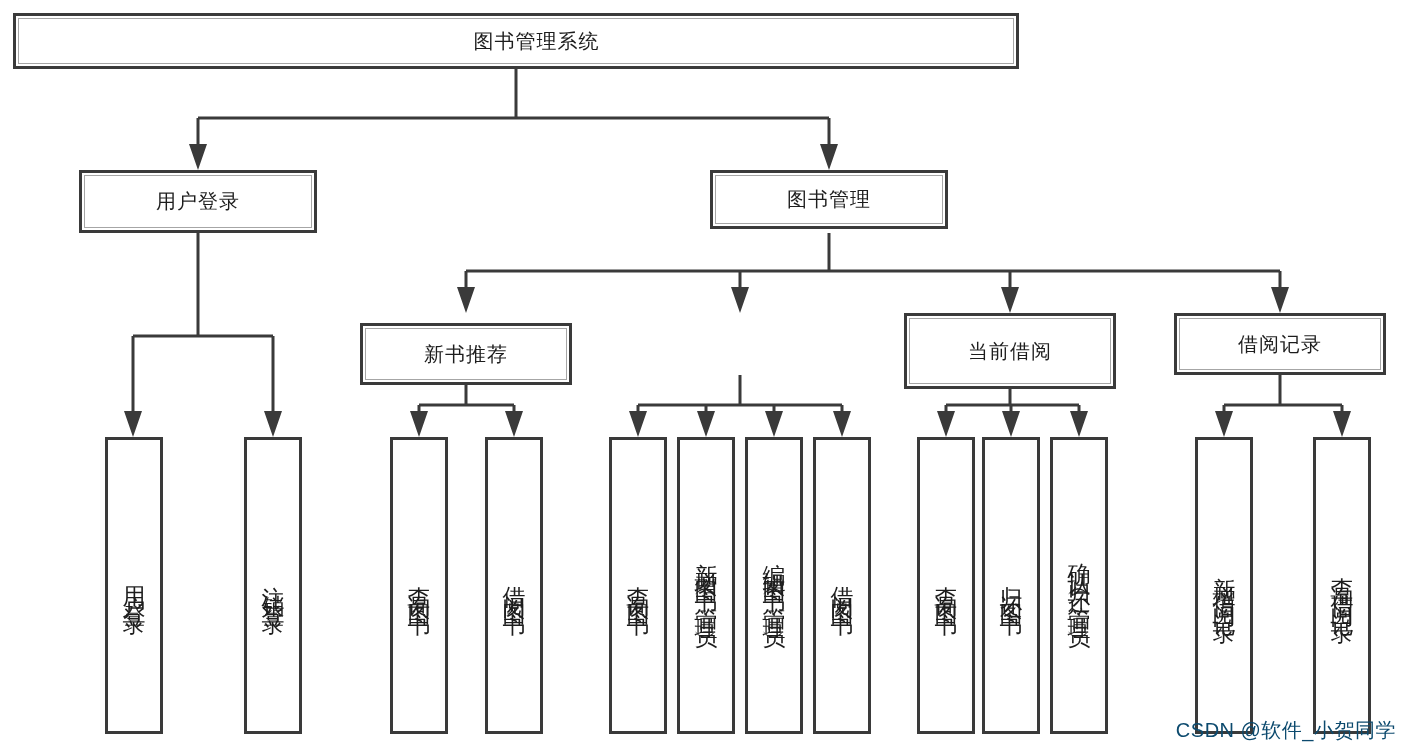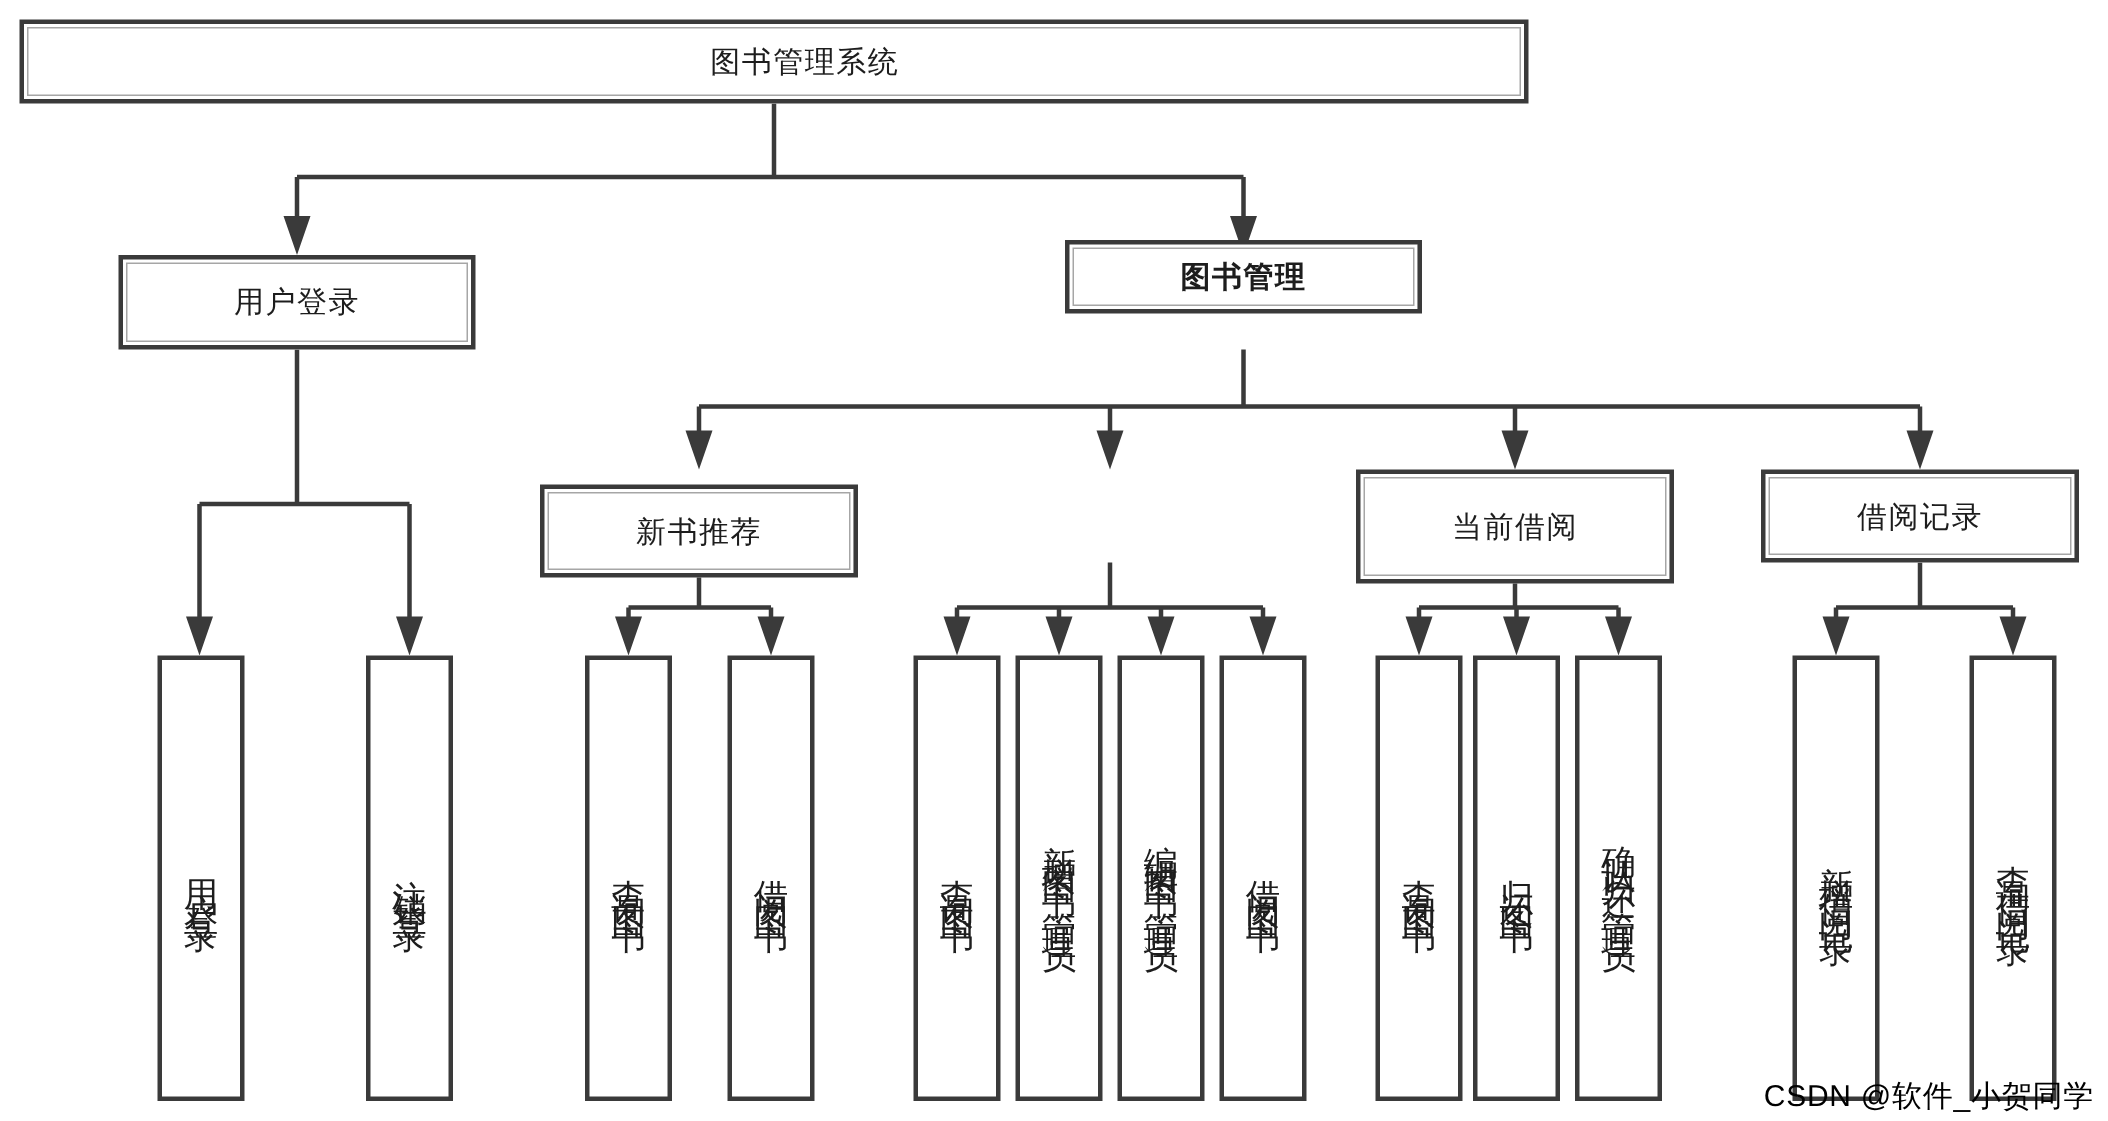--- a/index.html
+++ b/index.html
@@ -34,21 +34,21 @@
     text-orientation:mixed;
     font-size:23px;
     line-height:1;
     letter-spacing:9px;
     color:#1d1d1d;
   }
   #watermark{
     position:absolute;
     right:9px;bottom:3px;
     font-size:20px;
-    color:#000000;
+    color:#0c4a6e;
     letter-spacing:0.5px;
     z-index:5;
     white-space:nowrap;
   }
 </style>
 </head>
 <body>
 
 <div id="stage">
 
@@ -65,21 +65,21 @@
          M457,287 L475,287 L466,313 Z M731,287 L749,287 L740,313 Z M1001,287 L1019,287 L1010,313 Z M1271,287 L1289,287 L1280,313 Z
          M410,411 L428,411 L419,437 Z M505,411 L523,411 L514,437 Z
          M629,411 L647,411 L638,437 Z M697,411 L715,411 L706,437 Z M765,411 L783,411 L774,437 Z M833,411 L851,411 L842,437 Z
          M937,411 L955,411 L946,437 Z M1002,411 L1020,411 L1011,437 Z M1070,411 L1088,411 L1079,437 Z
          M1215,411 L1233,411 L1224,437 Z M1333,411 L1351,411 L1342,437 Z"></path>
   </svg>
 
   <div class="node hnode" style="left:13px;top:13px;width:1006px;height:56px;padding-left:41px;">图书管理系统</div>
 
   <div class="node hnode" style="left:79px;top:170px;width:238px;height:63px;">用户登录</div>
-  <div class="node hnode" style="left:710px;top:160px;width:238px;height:49px;font-weight:bold;">图书管理</div>
+  <div class="node hnode" style="left:710px;top:170px;width:238px;height:59px;">图书管理</div>
 
   <div class="node hnode" style="left:360px;top:313px;width:212px;height:62px;margin-top:10px;">新书推荐</div>
   <div class="node hnode" style="left:904px;top:313px;width:212px;height:76px;">当前借阅</div>
   <div class="node hnode" style="left:1174px;top:313px;width:212px;height:62px;">借阅记录</div>
 
   <div class="node vnode" style="left:105px;top:437px;width:58px;height:297px;">
     <span class="vtext">用户登录</span>
   </div>
   <div class="node vnode" style="left:244px;top:437px;width:58px;height:297px;">
     <span class="vtext">注销登录</span>

